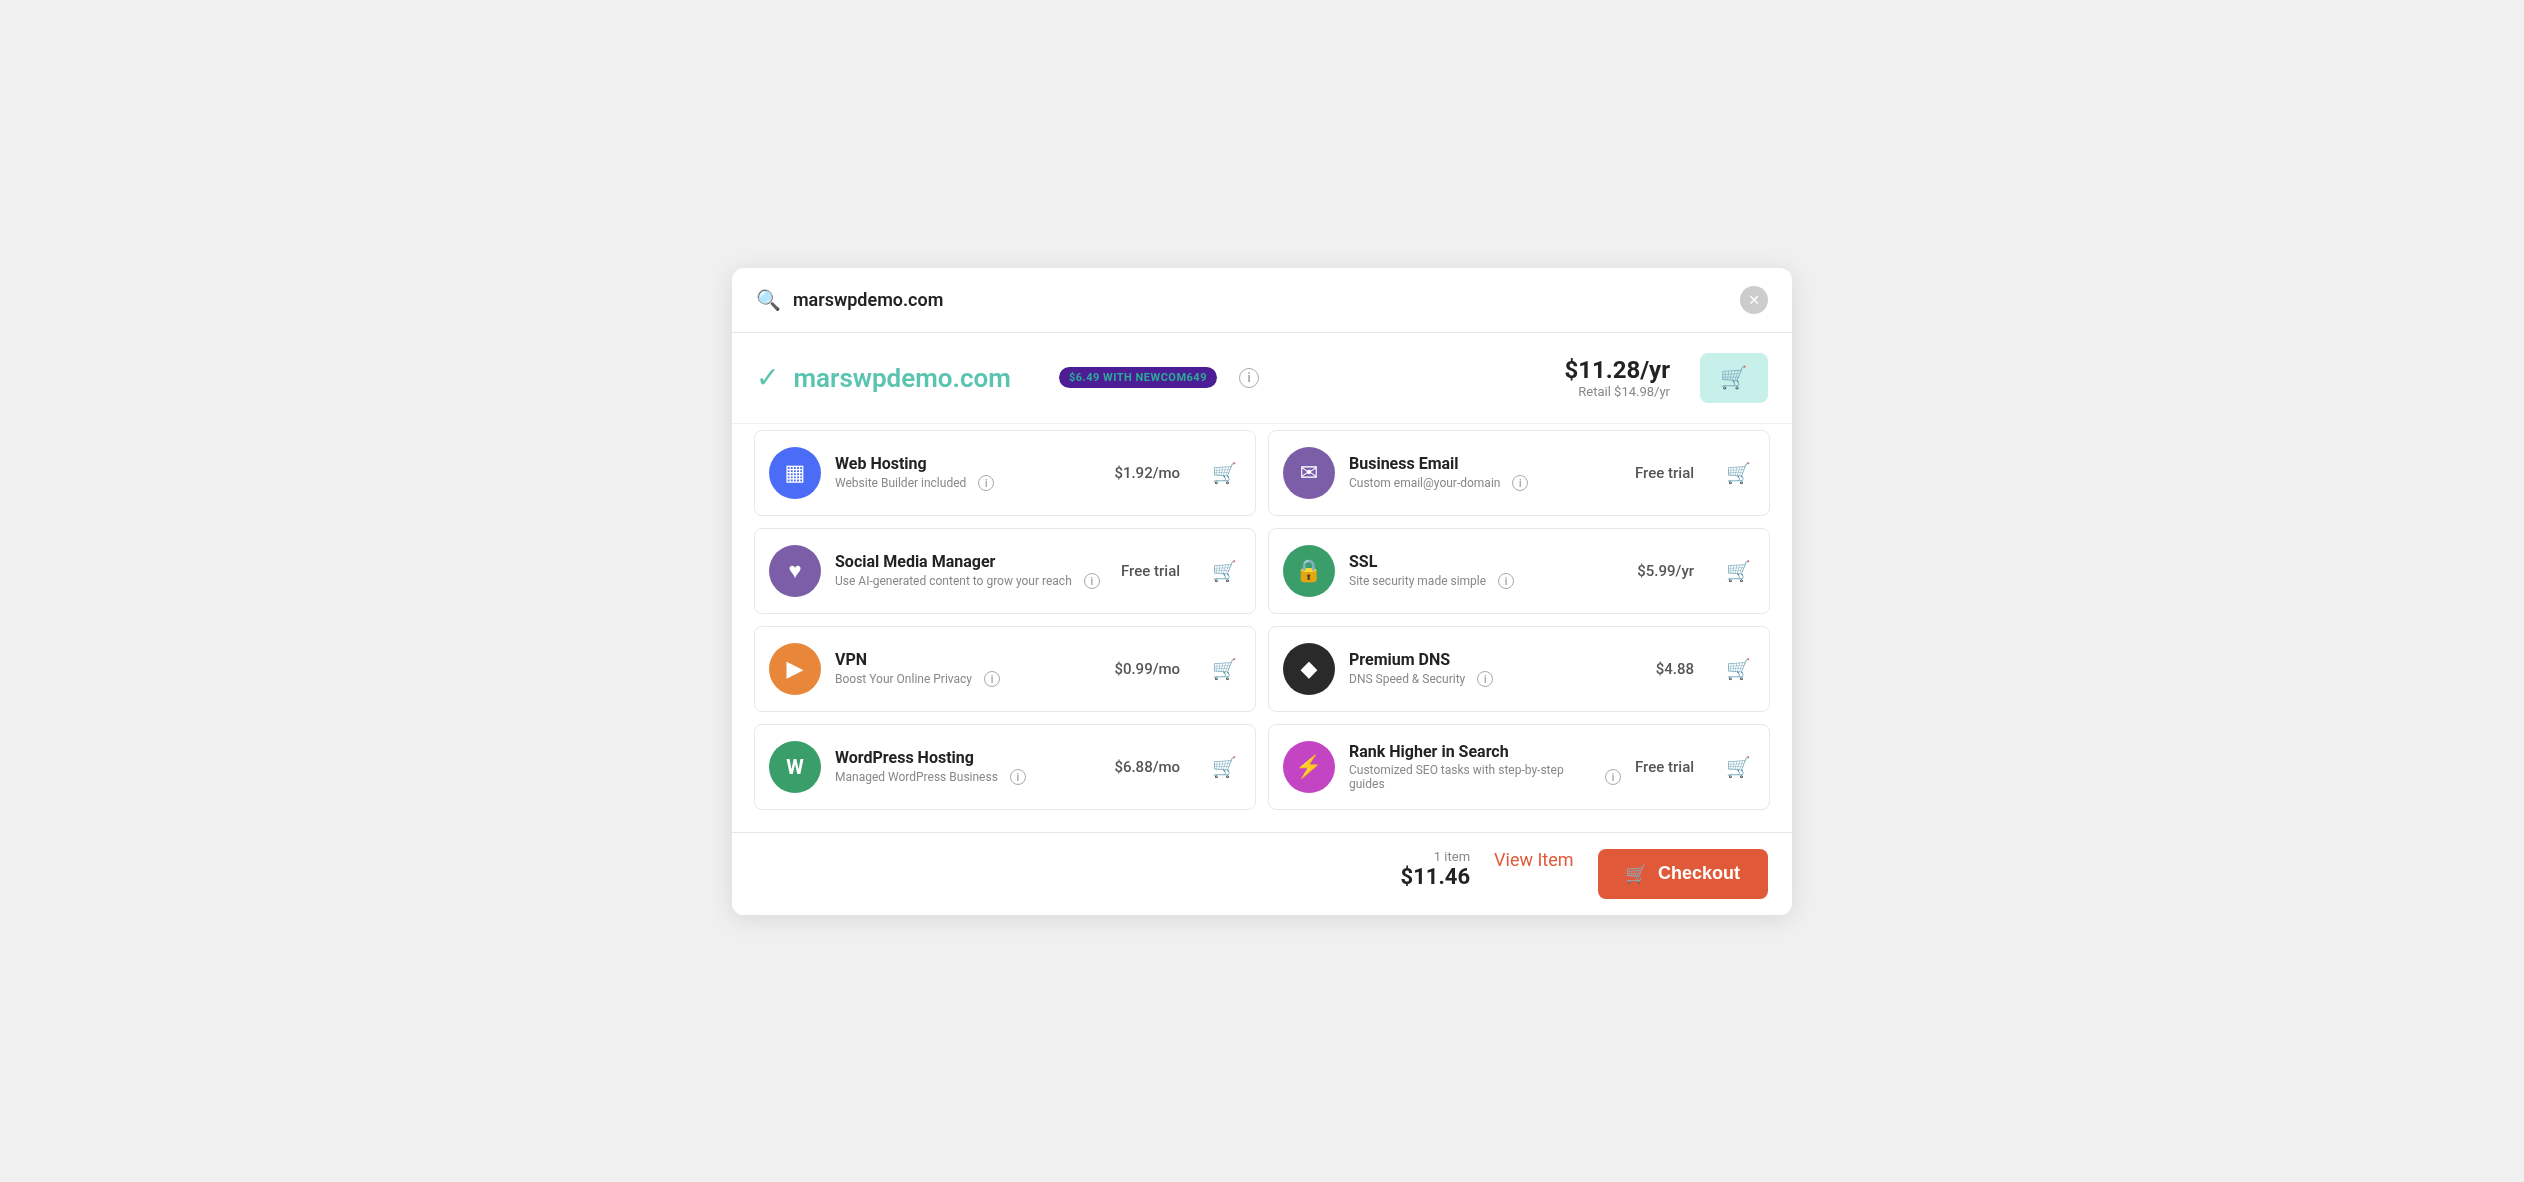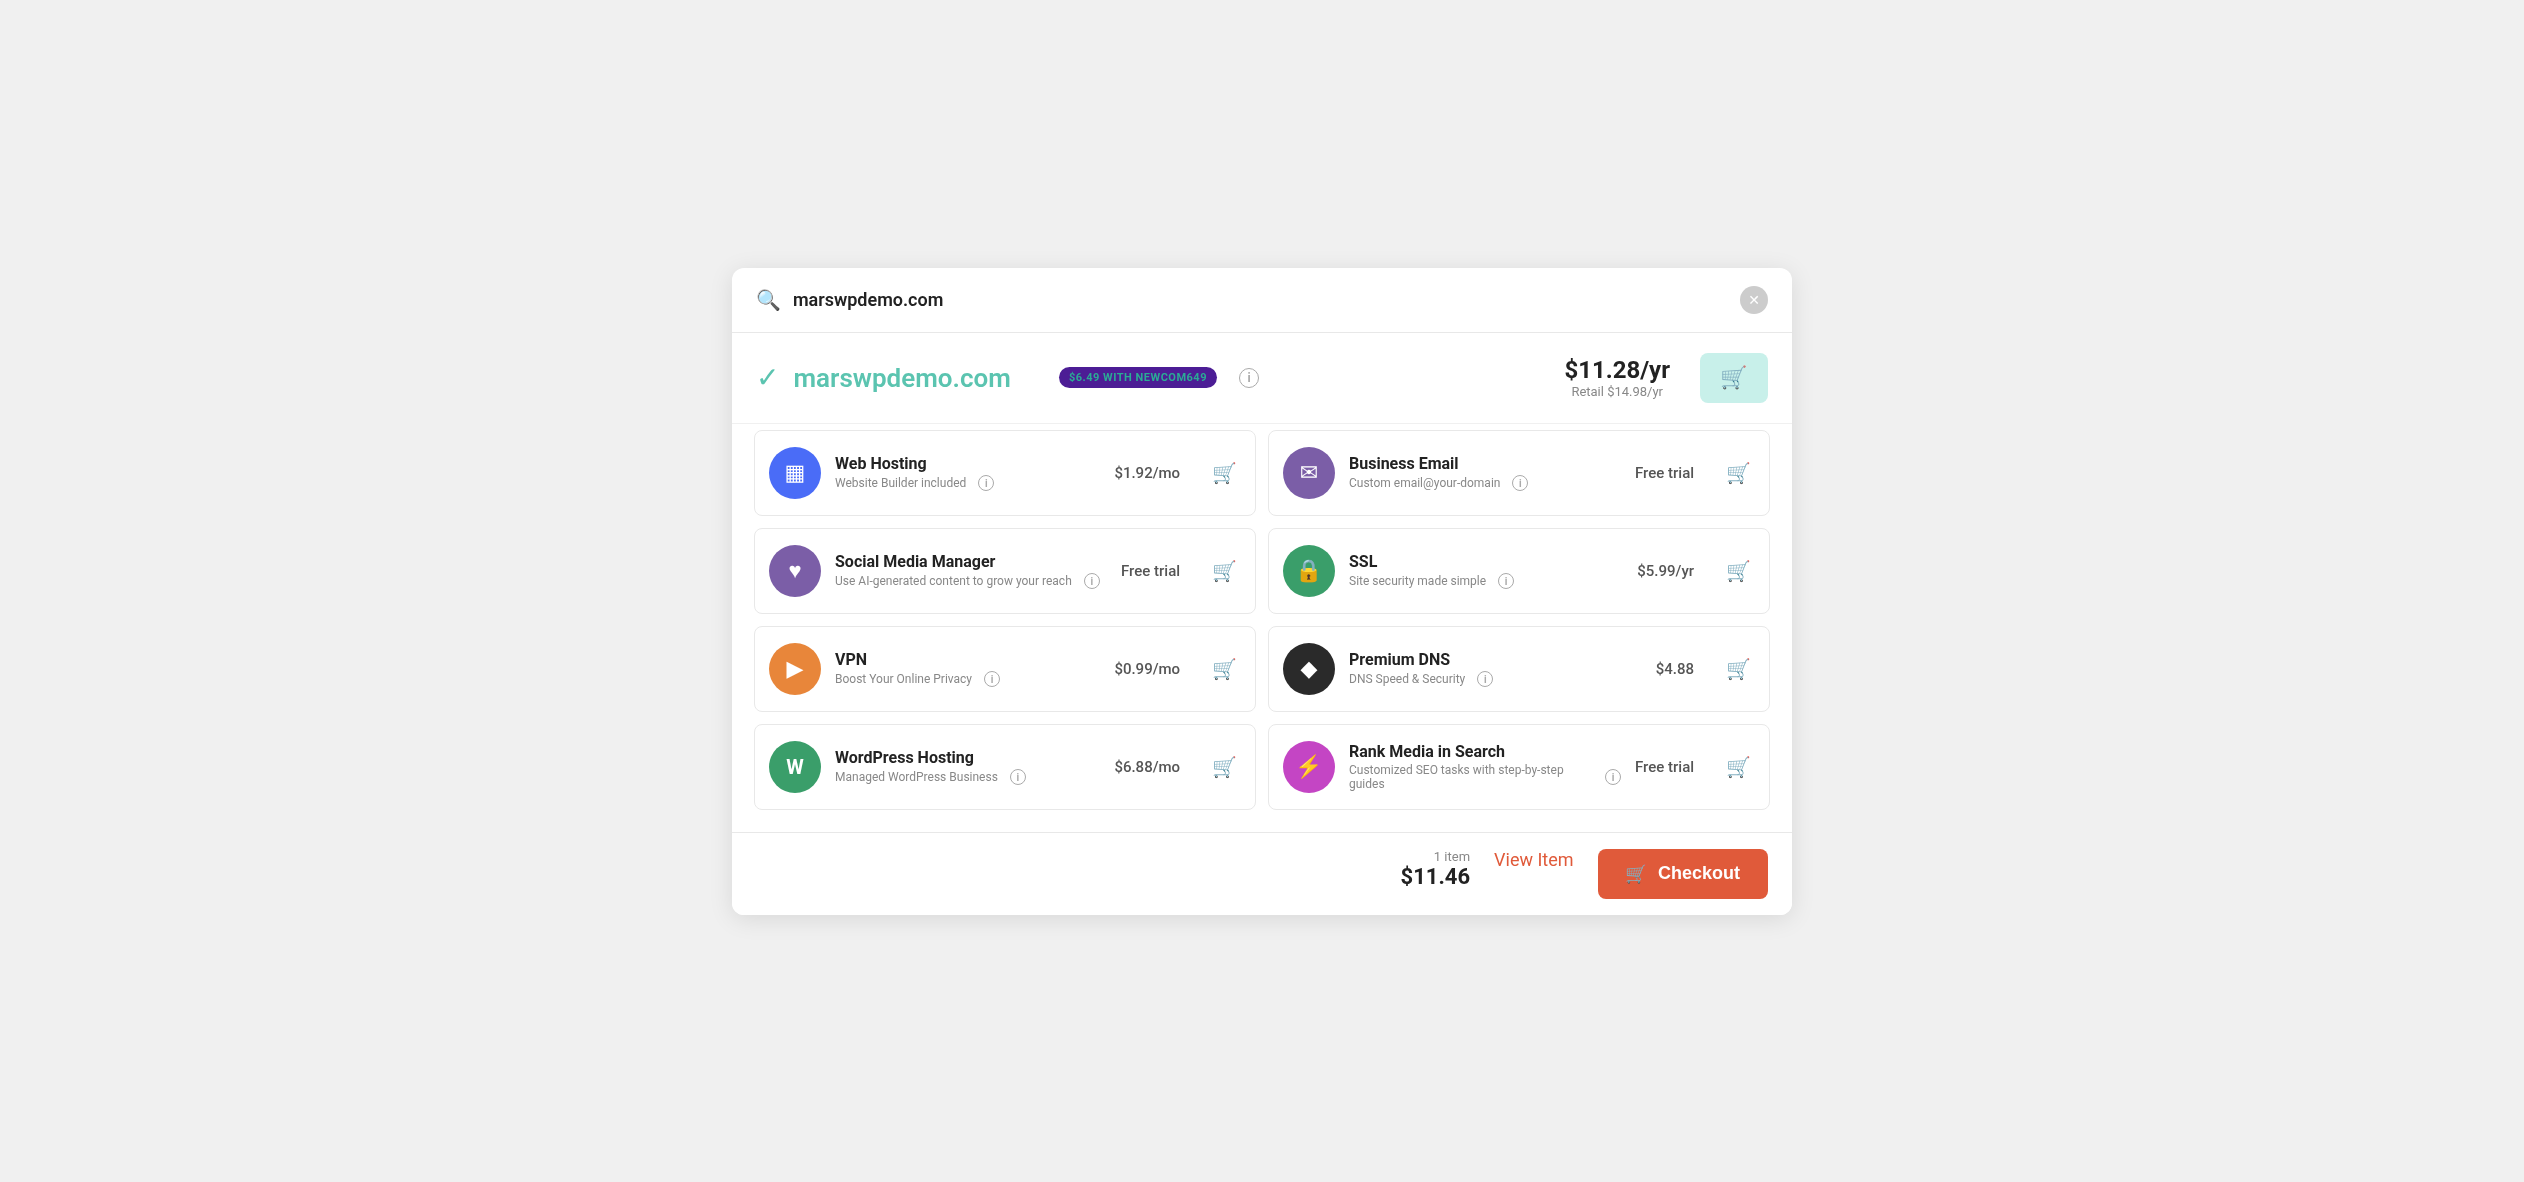--- a/index.html
+++ b/index.html
@@ -94,21 +94,21 @@
       align-items: center;
       justify-content: center;
       color: #aaa;
       font-size: 12px;
       font-weight: 700;
       margin-left: 8px;
       cursor: pointer;
       flex-shrink: 0;
     }
     .domain-price-section {
-      text-align: center;
+      text-align: right;
       margin-right: 16px;
       margin-left: 36px;
     }
     .domain-price-main {
       font-size: 24px;
       font-weight: 700;
       color: #222;
     }
     .domain-price-retail {
       font-size: 13px;
@@ -385,21 +385,21 @@
           <div class="info-icon" style="width:16px;height:16px;font-size:10px;">i</div>
         </div>
       </div>
       <span class="product-price">$6.88/mo</span>
       <button class="add-to-cart-btn">🛒</button>
     </div>
 
     <div class="product-card">
       <div class="product-icon icon-rank">⚡</div>
       <div class="product-info">
-        <div class="product-name">Rank Media in Search</div>
+        <div class="product-name">Rank Higher in Search</div>
         <div class="product-desc">
           <span>Customized SEO tasks with step-by-step guides</span>
           <div class="info-icon" style="width:16px;height:16px;font-size:10px;">i</div>
         </div>
       </div>
       <span class="product-price">Free trial</span>
       <button class="add-to-cart-btn">🛒</button>
     </div>
 
   </div>

